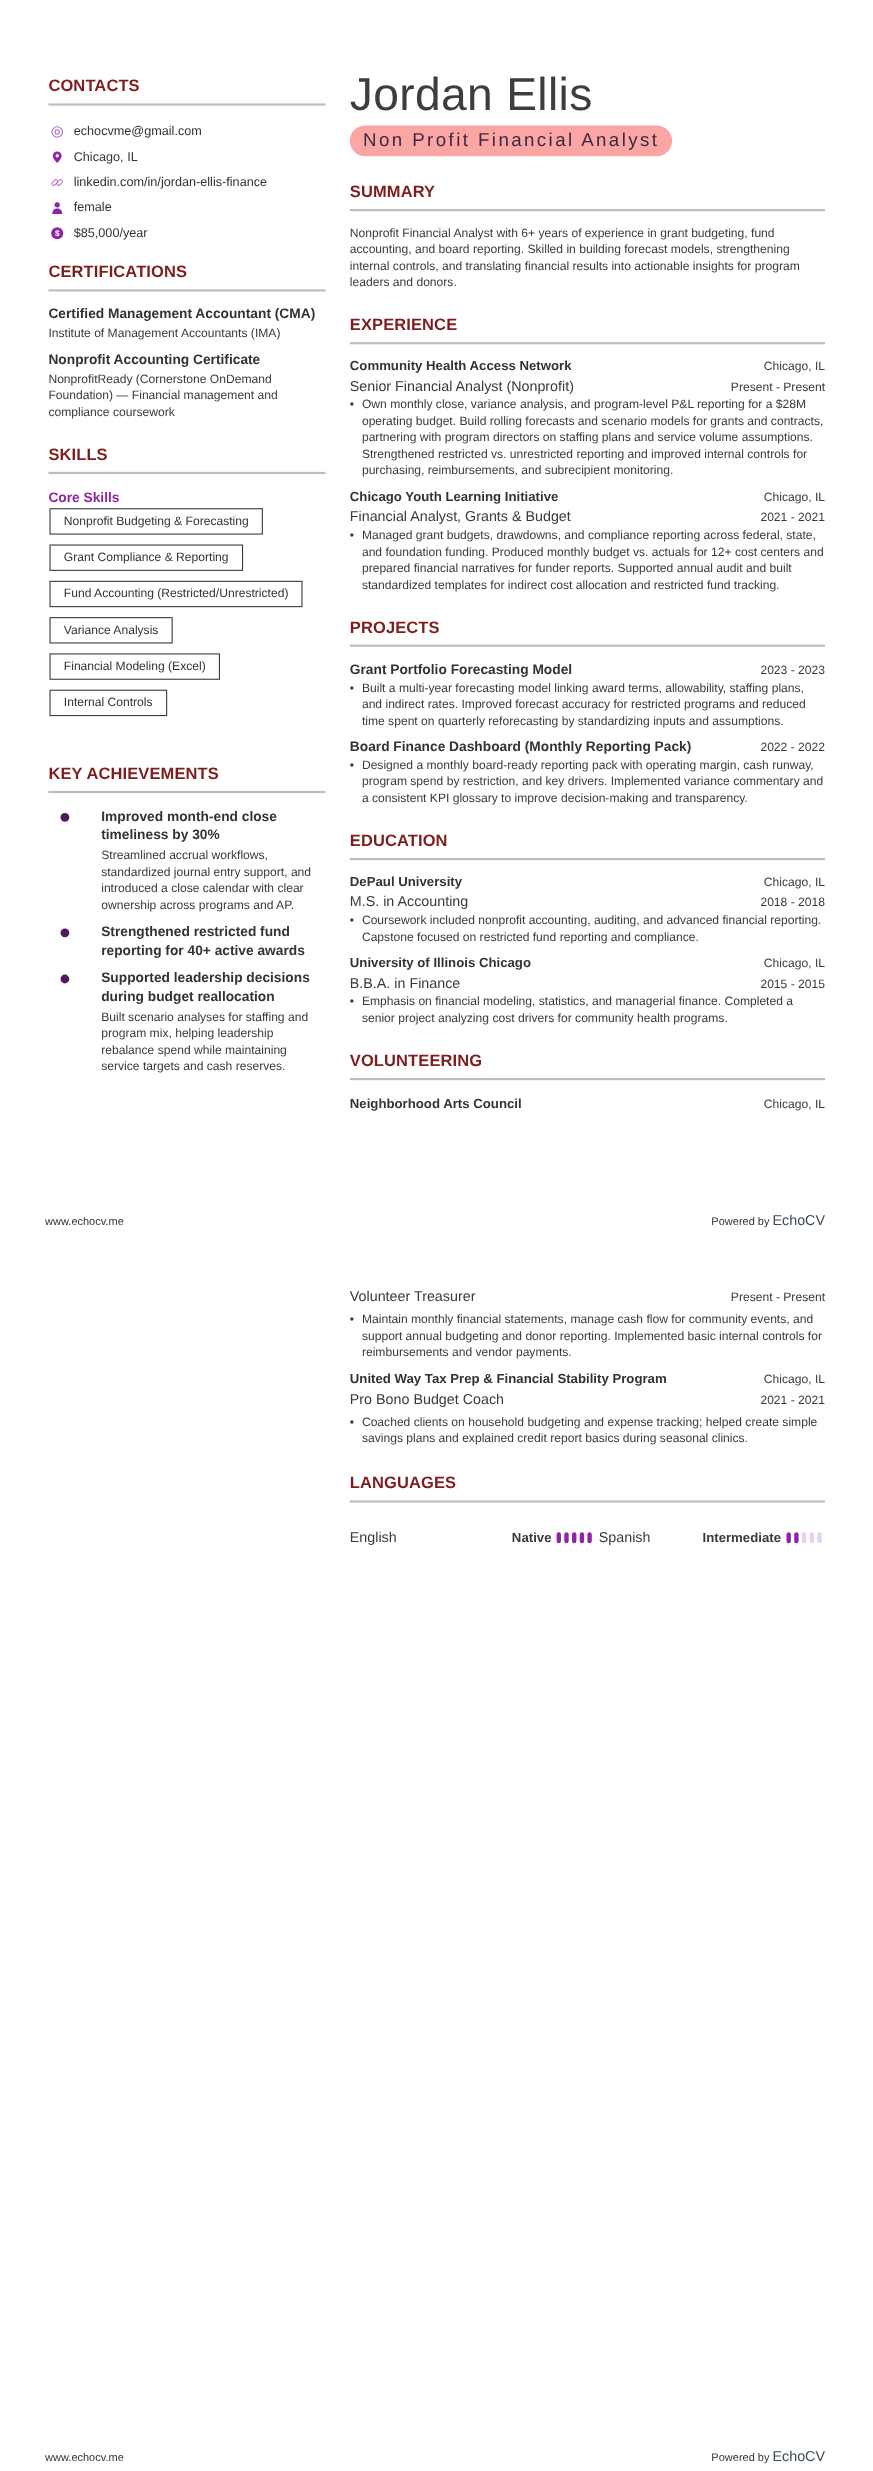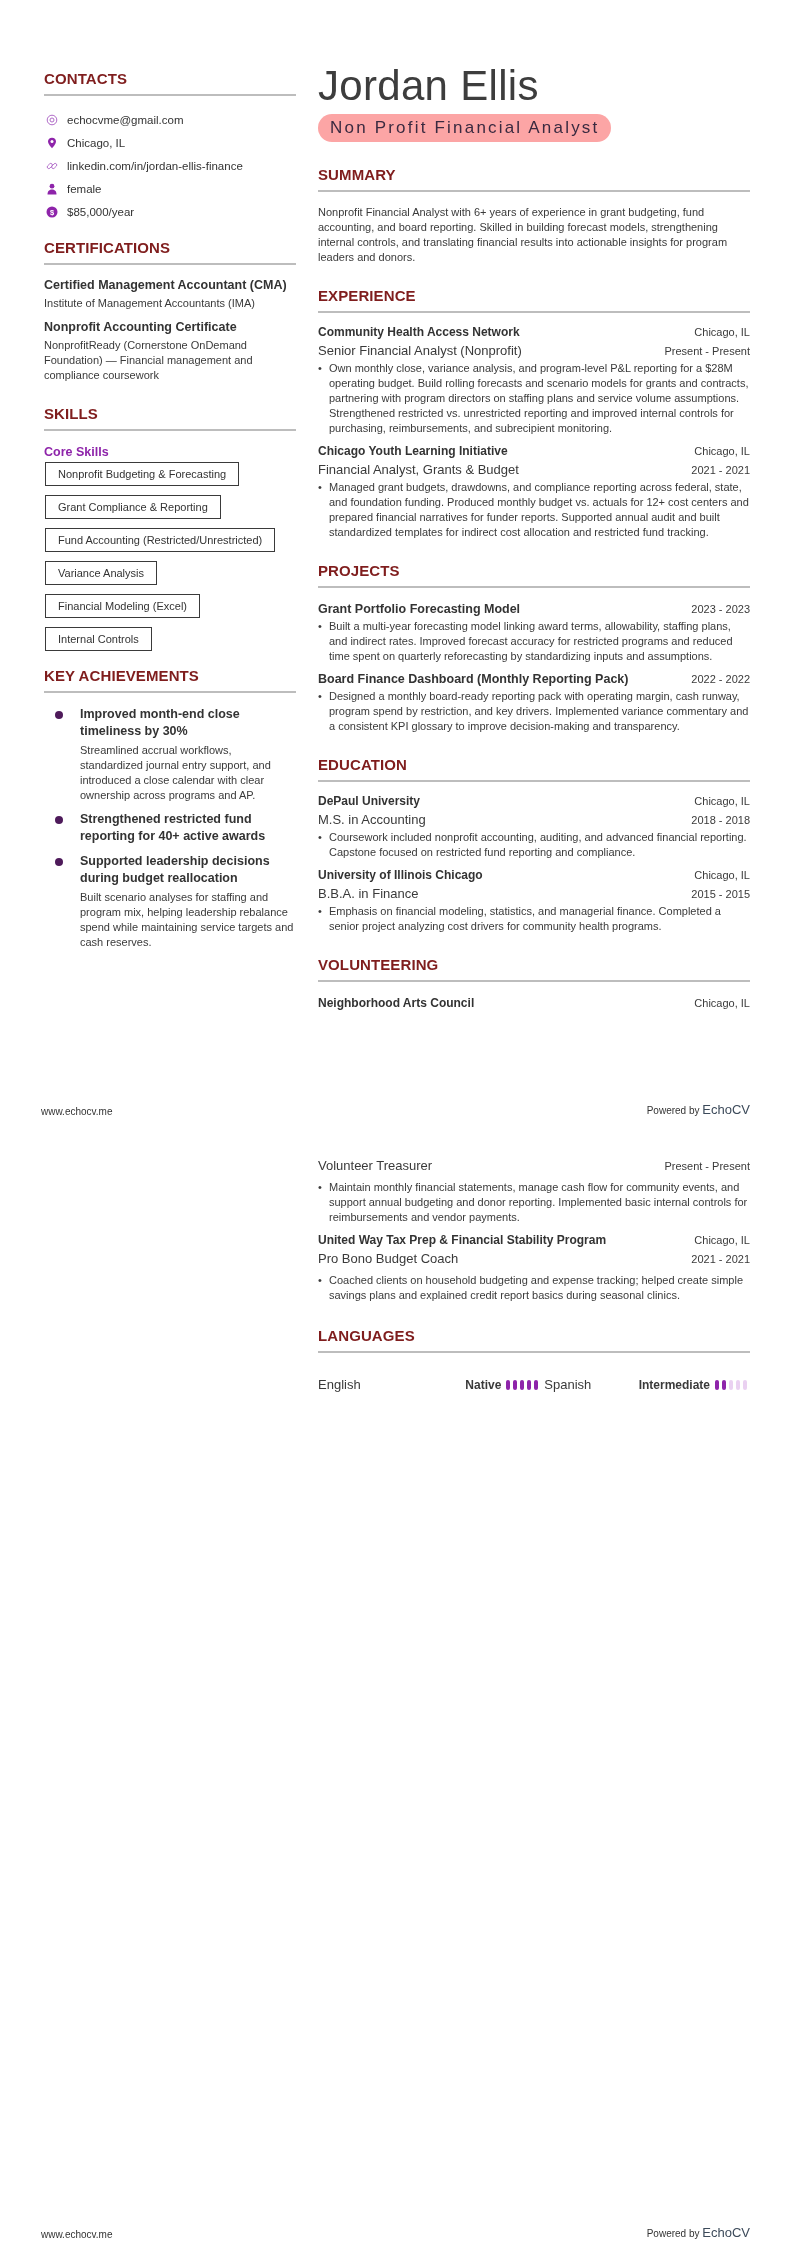--- a/index.html
+++ b/index.html
@@ -20,21 +20,21 @@
   .contact-icon { width: 12px; height: 12px; margin-right: 9px; margin-left: 2px; display: inline-flex; align-items: center; justify-content: center; }
   .contact-icon svg { width: 12px; height: 12px; }
 
   .core-label { font-size: 12.5px; font-weight: bold; color: #8e24aa; margin-top: 14px; }
   .skill-tags { margin-top: 3px; }
   .skill-tag { display: table; border: 1px solid #3a3a3a; font-size: 11px; color: #333; padding: 5px 12px 5px 12px; margin-left: 1px; margin-bottom: 9px; }
 
   .cert-name { font-size: 12.5px; font-weight: bold; color: #333; line-height: 17px; }
   .cert-org { font-size: 11px; color: #3a3a3a; line-height: 15px; margin-top: 2px; }
 
-  .ach-item { display: flex; margin-top: 13px; }
+  .ach-item { display: flex; margin-top: 13px; gap: 12px; }
   .ach-dot { width: 8px; height: 8px; border-radius: 50%; background: #4e1a5a; margin-left: 11px; margin-top: 5px; flex: 0 0 auto; }
   .ach-body { margin-left: 17px; width: 214px; }
   .ach-title { font-size: 12.5px; font-weight: bold; color: #333; line-height: 17px; }
   .ach-desc { font-size: 11px; color: #3a3a3a; line-height: 15px; margin-top: 3px; }
 
   .name { font-size: 42px; color: #3d3d3d; letter-spacing: 0.3px; line-height: 48px; }
   .title-pill { display: inline-block; background: #fca5a5; border-radius: 16px; padding: 4px 12px; font-size: 17px; color: #3a2a40; letter-spacing: 2.2px; margin-top: 4px; }
 
   .summary-text { font-size: 11px; line-height: 15px; color: #3a3a3a; margin-top: 13px; }
 
@@ -139,21 +139,21 @@
       <div class="skill-tags">
         <div class="skill-tag">Nonprofit Budgeting &amp; Forecasting</div>
         <div class="skill-tag">Grant Compliance &amp; Reporting</div>
         <div class="skill-tag">Fund Accounting (Restricted/Unrestricted)</div>
         <div class="skill-tag">Variance Analysis</div>
         <div class="skill-tag">Financial Modeling (Excel)</div>
         <div class="skill-tag">Internal Controls</div>
       </div>
     </div>
 
-    <div style="margin-top:16px;">
+    <div style="margin-top:44px;">
       <div class="sec-title">KEY ACHIEVEMENTS</div>
       <div class="sec-rule"></div>
       <div class="ach-item">
         <span class="ach-dot"></span>
         <div class="ach-body">
           <div class="ach-title">Improved month-end close timeliness by 30%</div>
           <div class="ach-desc">Streamlined accrual workflows, standardized journal entry support, and introduced a close calendar with clear ownership across programs and AP.</div>
         </div>
       </div>
       <div class="ach-item" style="margin-top:8px;">
@@ -286,21 +286,21 @@
   </div>
 
   <div class="footer-left" style="top:1106px;">www.echocv.me</div>
   <div class="footer-right" style="top:1102px;">
     <span>Powered by</span>
     <span class="footer-brand">EchoCV</span>
   </div>
 </div>
 
 <div class="page page2">
-  <div class="right" style="top:35px;">
+  <div class="right" style="top:48px;">
     <div>
       <div class="entry-row">
         <span class="entry-role" style="margin-top:0;">Volunteer Treasurer</span>
         <span class="entry-dates">Present - Present</span>
       </div>
       <div class="bullet" style="margin-top:7px;">
         <span class="bullet-dot">•</span>
         <span class="bullet-text">Maintain monthly financial statements, manage cash flow for community events, and support annual budgeting and donor reporting. Implemented basic internal controls for reimbursements and vendor payments.</span>
       </div>
     </div>

